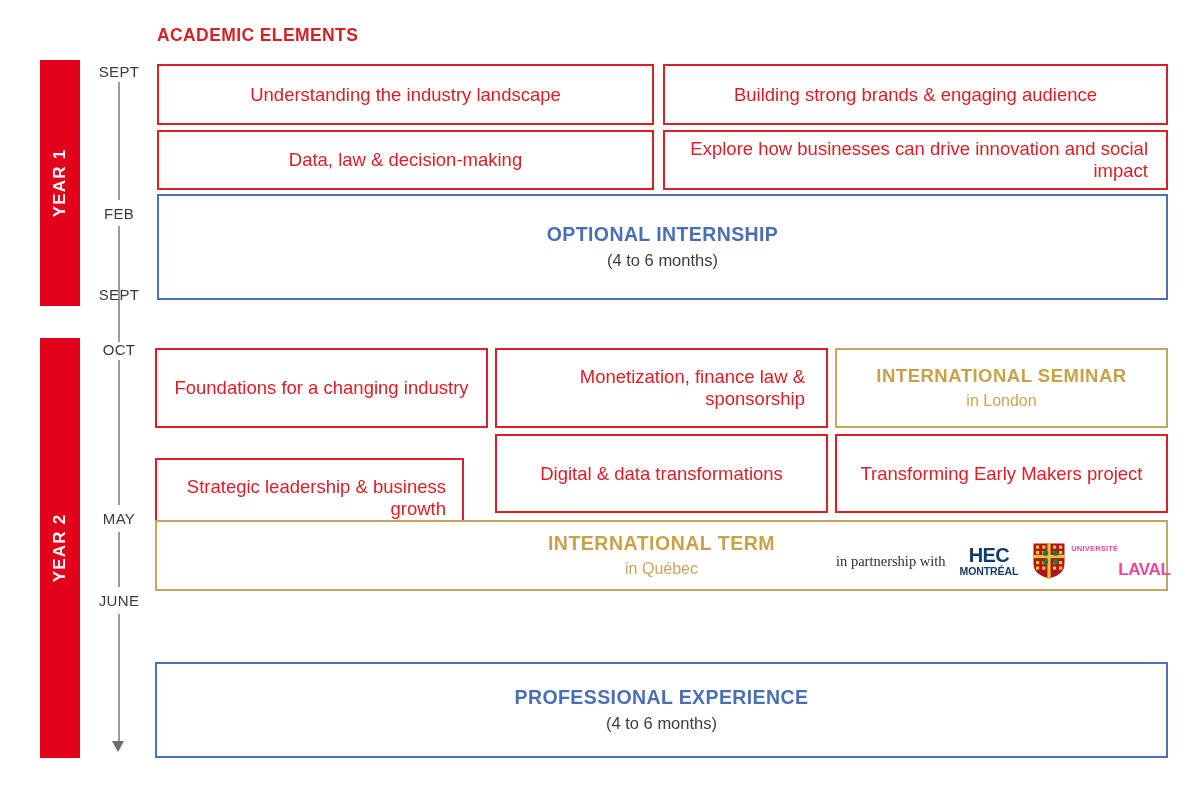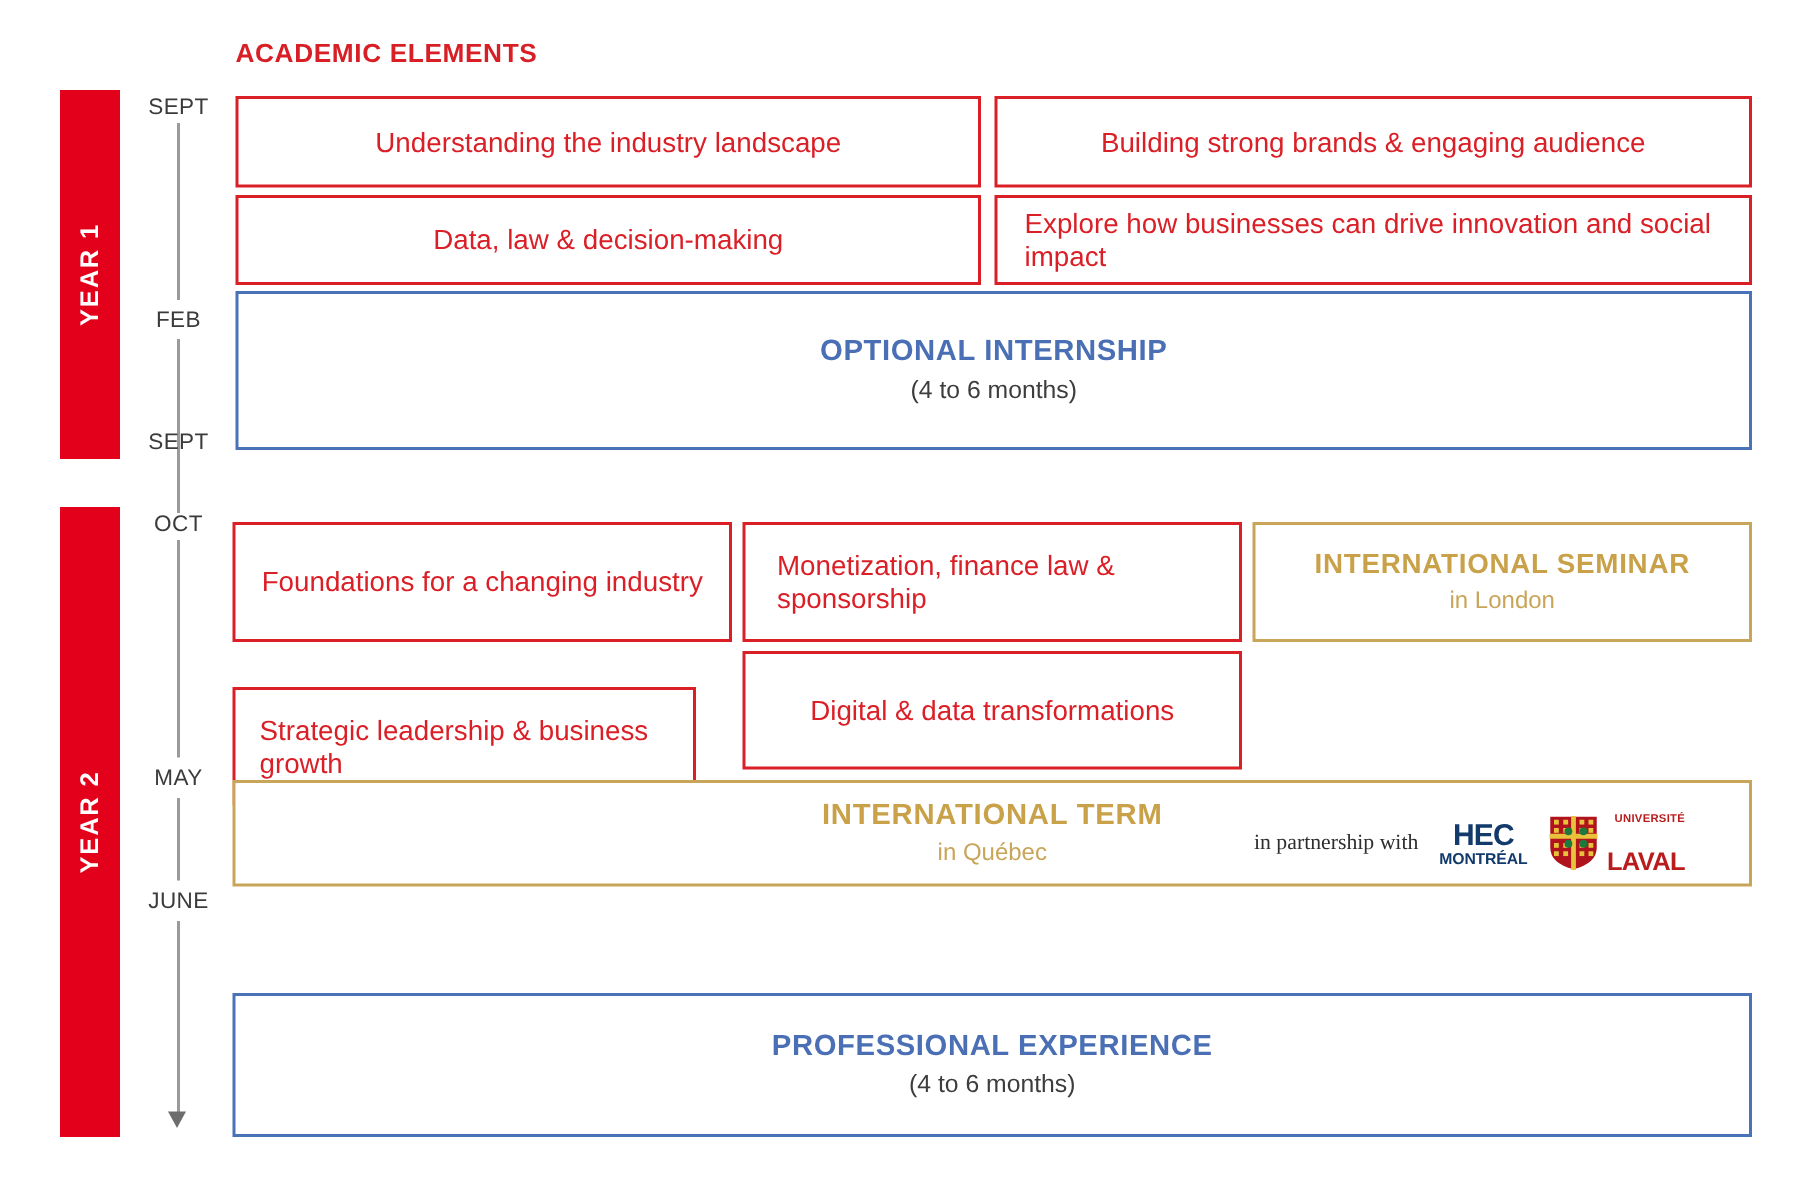--- a/index.html
+++ b/index.html
@@ -87,21 +87,21 @@
   }
 
   
   .box {
     position: absolute;
     box-sizing: border-box;
     display: flex;
     flex-direction: column;
     align-items: center;
     justify-content: center;
-    text-align: left;
+    text-align: right;
     background: #ffffff;
   }
   .box.red    { border: 2.5px solid #DA1F26; }
   .box.blue   { border: 2.5px solid #4A72B8; }
   .box.gold   { border: 2.5px solid #C9A55A; }
 
   .t-red  { color: #DA1F26; font-size: 18.5px; line-height: 1.18; }
   .t-blue-bold {
     color: #4A6FB5; font-size: 19.5px; font-weight: bold;
     letter-spacing: 0.4px; line-height: 1.2;
@@ -138,21 +138,21 @@
   }
   .logo-hec .hec-bot {
     font-size: 10.5px; font-weight: bold; letter-spacing: -0.1px; margin-top: 1px;
   }
   .logo-laval {
     display: flex;
     align-items: center;
     gap: 5px;
   }
   .laval-text {
-    display: flex; flex-direction: column; line-height: 1; color: #b91c1c; align-items: flex-end;
+    display: flex; flex-direction: row; line-height: 1; color: #ec4899;
   }
   .laval-text .lv-top { font-size: 7.5px; font-weight: bold; letter-spacing: 0.2px; }
   .laval-text .lv-bot { font-size: 17px; font-weight: bold; letter-spacing: -0.4px; margin-top: 16px; }
 </style>
 </head>
 <body>
 
 <div class="canvas">
 
   <div class="section-title">ACADEMIC ELEMENTS</div>
@@ -218,20 +218,23 @@
   </div>
 
   <div class="box red" style="left:155px; top:458px; width:309px; height:79px; padding:0 16px;">
     <div class="t-red">Strategic leadership &amp; business growth</div>
   </div>
 
   <div class="box red" style="left:495px; top:434px; width:333px; height:79px; padding:0 12px;">
     <div class="t-red">Digital &amp; data transformations</div>
   </div>
 
+  <div class="box red" style="left:835px; top:434px; width:333px; height:79px; padding:0 16px;">
+    <div class="t-red">Transforming Early Makers project</div>
+  </div>
 
   <div class="box gold" style="left:155px; top:520px; width:1013px; height:71px;">
     <div class="t-gold-bold" style="font-size:19.5px;">INTERNATIONAL TERM</div>
     <div class="t-gold-sub" style="margin-top:3px;">in Québec</div>
   </div>
 
   <div class="partner-wrap" style="left:836px; top:542px;">
     <span class="partner-text">in partnership with</span>
 
     <span class="logo-hec">

